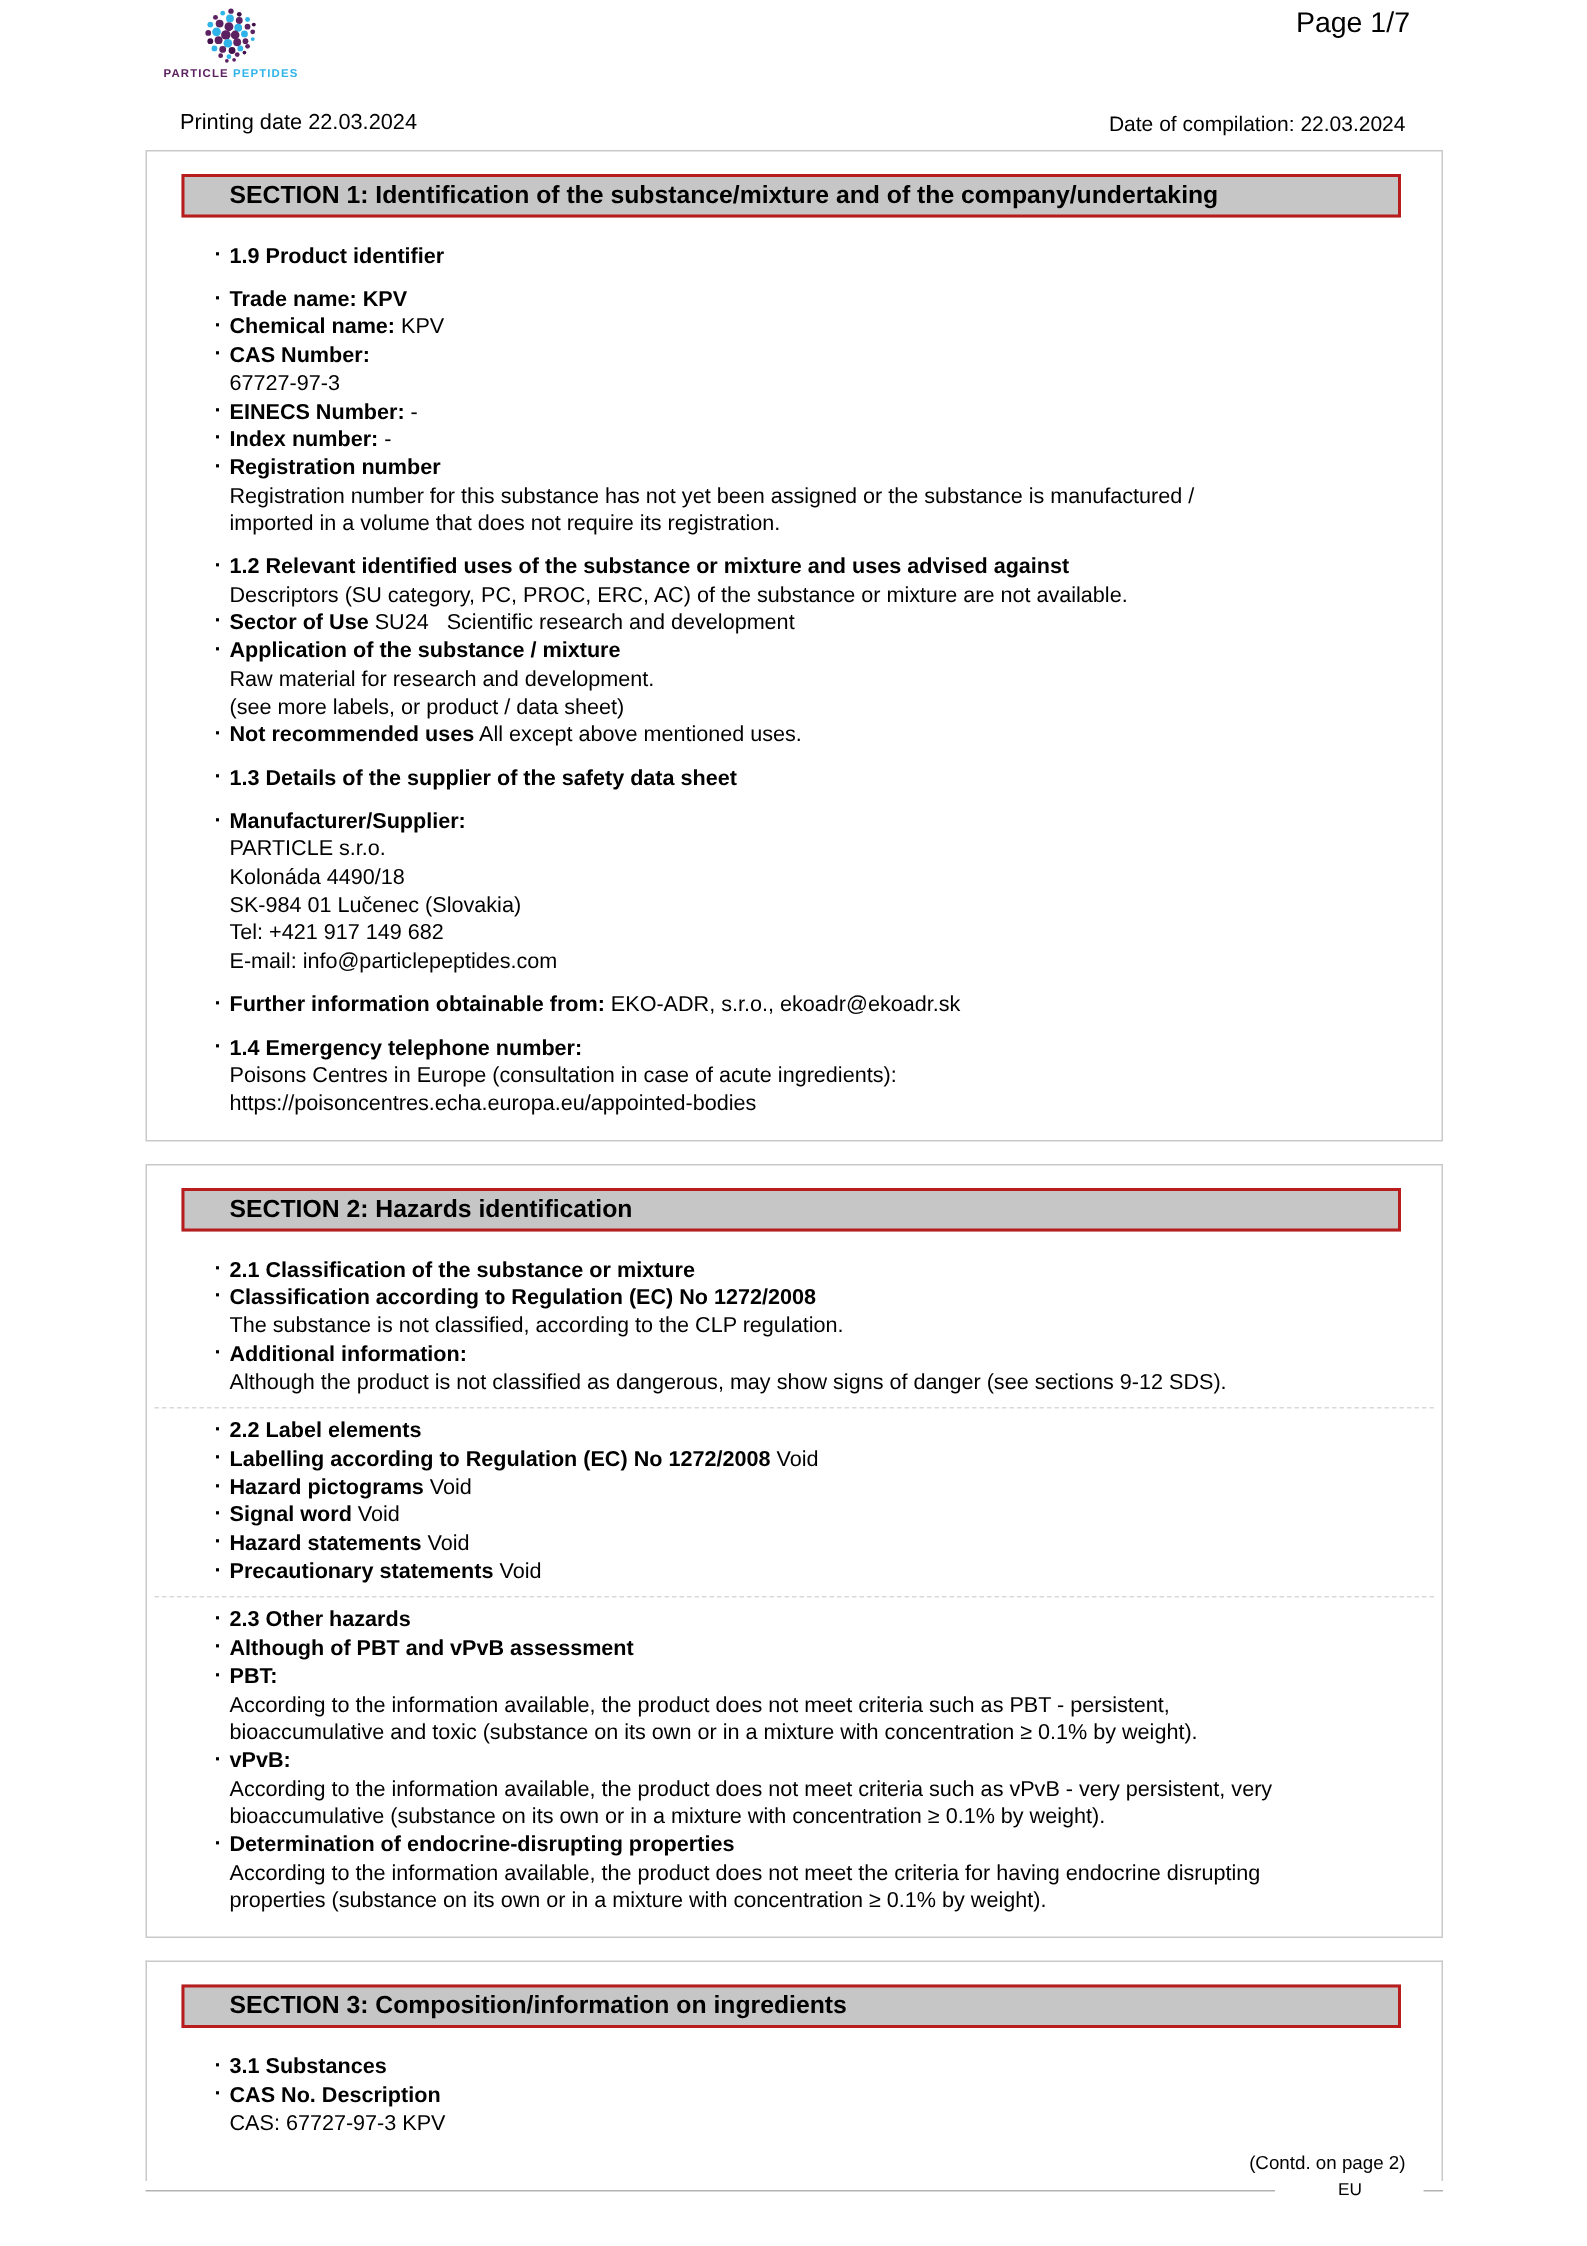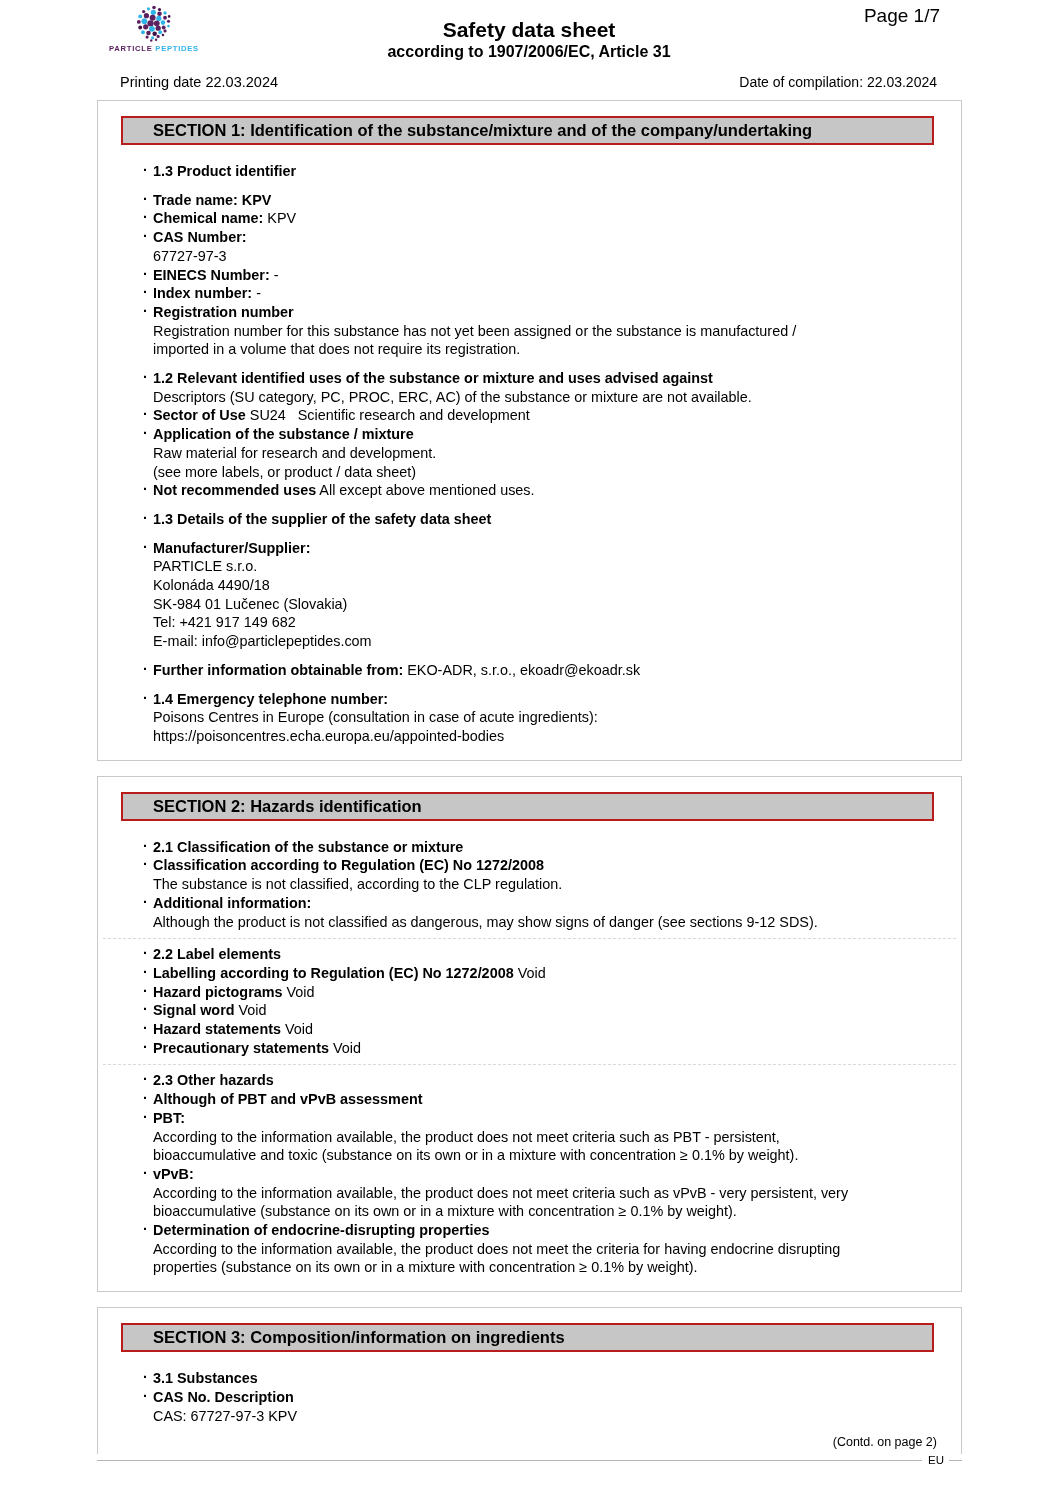--- a/index.html
+++ b/index.html
@@ -37,21 +37,21 @@
   .row{
     position:relative;padding:0 25px 0 55px;
     font-size:14.4px;line-height:18.7px;white-space:pre-wrap;
   }
   .row b{font-weight:bold;}
   .row.gap{margin-top:10px;}
   .row.right{text-align:right;font-size:12.5px;padding-right:24px;margin-top:8px;}
   .bullet{position:absolute;left:45px;top:-1px;font-weight:bold;}
   .sep{border-top:1px dashed #d9d9d9;margin:7px 5px 6px 5px;height:0;}
   
-  .eurule{display:flex;align-items:center;margin:0 96px 0 97px;}
+  .eurule{display:flex;align-items:center;margin:0 96px 0 97px;gap:36px;}
   .eurule .line{border-top:1px solid #b3b3b3;height:0;}
   .eurule .line.main{flex:1;}
   .eurule .line.tail{width:13px;}
   .eurule .eutext{font-size:11.5px;padding:0 5px 0 6px;line-height:13px;}
 </style>
 </head>
 <body>
 
 <div class="pagehead">
   <div class="logo">
@@ -89,32 +89,28 @@
       <circle class="dot-purple" cx="20" cy="48" r="2.3"></circle>
         <circle class="dot-cyan" cx="28" cy="49" r="2.3"></circle>
       <circle class="dot-purple" cx="36" cy="47" r="2.3"></circle>
         <circle class="dot-plum" cx="43" cy="45" r="1.8"></circle>
       <circle class="dot-purple" cx="26" cy="53" r="1.8"></circle>
         <circle class="dot-purple" cx="33" cy="52" r="1.8"></circle>
     </svg>
     <div class="wordmark"><span class="lg-purple">PARTICLE</span> <span class="lg-cyan">PEPTIDES</span></div>
   </div>
   <div class="pagenum">Page 1/7</div>
-  <div class="titleblock">
-    <div class="doc-title">Safety data sheet</div>
-    <div class="doc-subtitle">according to 1907/2006/EC, Article 31</div>
-  </div>
   <div class="printdate">Printing date 22.03.2024</div>
   <div class="compdate">Date of compilation: 22.03.2024</div>
 </div>
 
 <div class="content">
     <div class="secbox">
       <div class="secbar">SECTION 1: Identification of the substance/mixture and of the company/undertaking</div>
-      <div class="row"><span class="bullet">·</span><b>1.3 Product identifier</b></div>
+      <div class="row"><span class="bullet">·</span><b>1.9 Product identifier</b></div>
       <div class="row gap"><span class="bullet">·</span><b>Trade name: KPV</b></div>
       <div class="row"><span class="bullet">·</span><b>Chemical name:</b> KPV</div>
       <div class="row"><span class="bullet">·</span><b>CAS Number:</b></div>
       <div class="row">67727-97-3</div>
       <div class="row"><span class="bullet">·</span><b>EINECS Number:</b> -</div>
       <div class="row"><span class="bullet">·</span><b>Index number:</b> -</div>
       <div class="row"><span class="bullet">·</span><b>Registration number</b></div>
       <div class="row">Registration number for this substance has not yet been assigned or the substance is manufactured /
 imported in a volume that does not require its registration.</div>
       <div class="row gap"><span class="bullet">·</span><b>1.2 Relevant identified uses of the substance or mixture and uses advised against</b></div>

